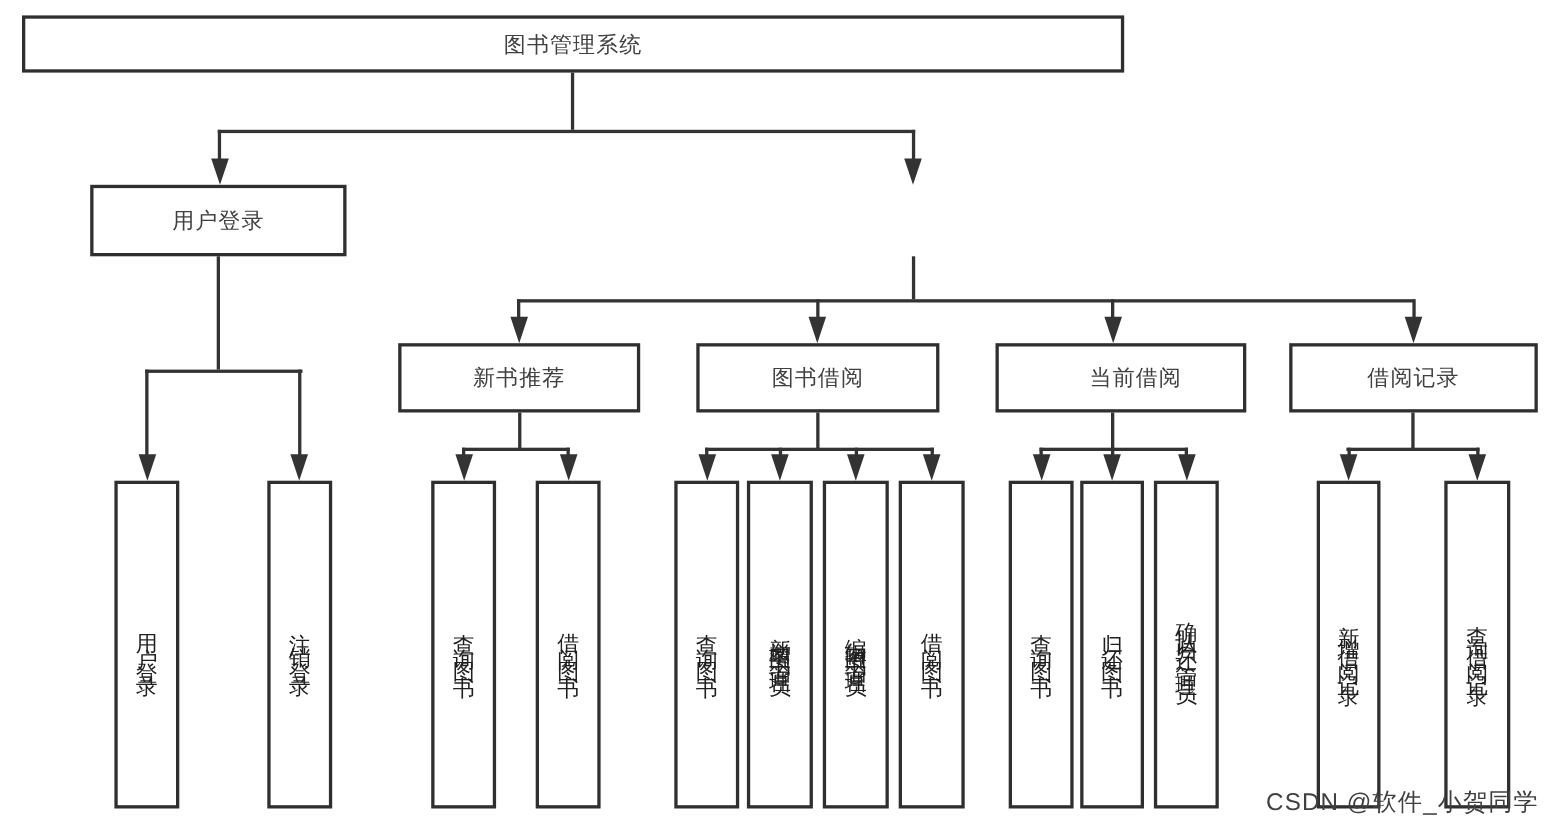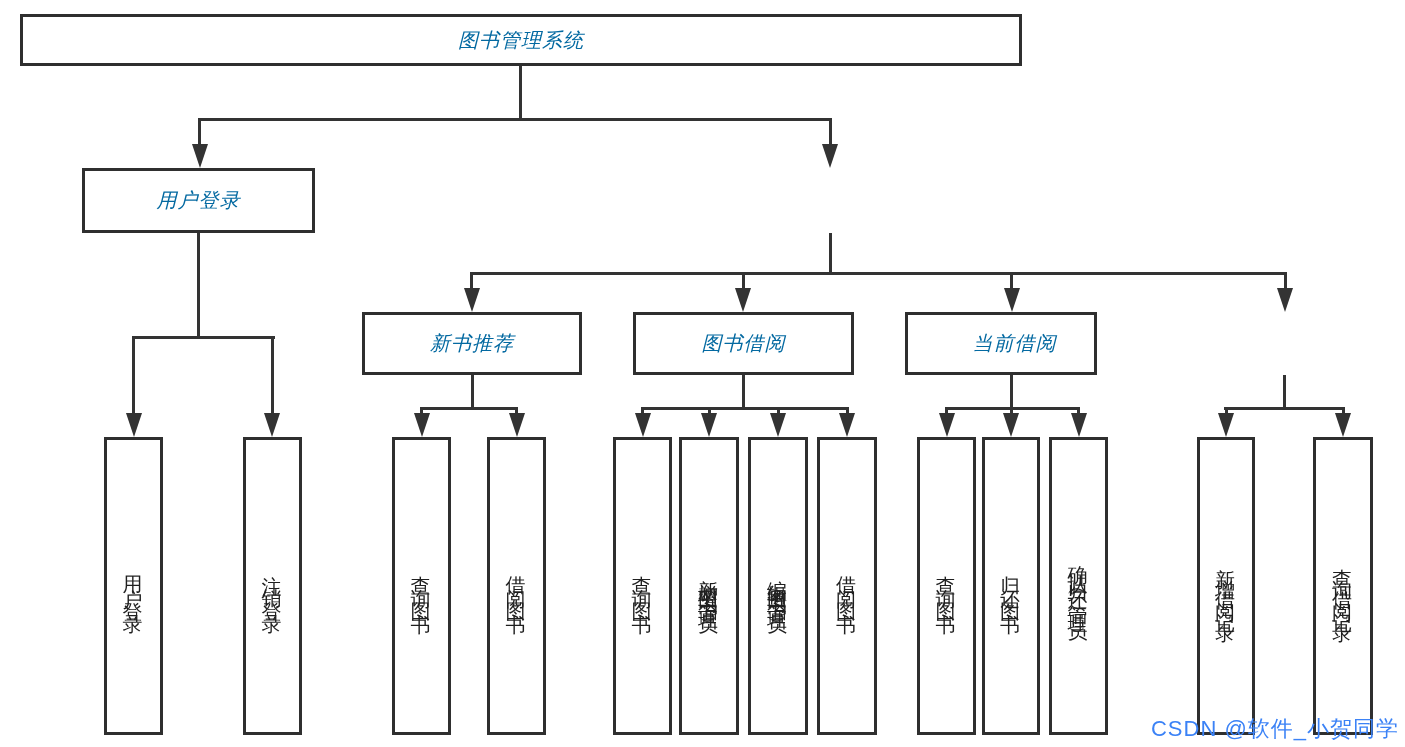--- a/index.html
+++ b/index.html
@@ -10,24 +10,23 @@
     font-family:"Liberation Sans", sans-serif;
     overflow:hidden;
   }
   
   .node {
     position:absolute;
     background:#ffffff;
     border:3px solid #2f2f2f;
     box-sizing:border-box;
     display:flex; align-items:center; justify-content:center;
-    color:#0369a1;
+    color:#404040;
     font-size:20px;
     letter-spacing:1px;
-    font-style:italic;
   }
   .vnode {
     position:absolute;
     top:437px; height:298px;
     background:#ffffff;
     border:3px solid #2f2f2f;
     box-sizing:border-box;
     display:flex; align-items:center; justify-content:center;
     color:#1f1f1f;
     font-size:20px;
@@ -52,42 +51,42 @@
     border-right:8px solid transparent;
     border-top:24px solid #333333;
   }
 
   
   .n-root        { left:20px;  top:14px;  width:1002px; height:52px; }
   .n-user-login  { left:82px;  top:168px; width:233px;  height:65px; }
   .n-book-mgmt   { left:712px; top:168px; width:236px;  height:65px; }
   .n-new-book    { left:362px; top:312px; width:220px;  height:63px; }
   .n-book-borrow { left:633px; top:312px; width:221px;  height:63px; }
-  .n-current     { left:905px; top:312px; width:192px;  height:63px;padding-left:27px; }
+  .n-current     { left:905px; top:312px; width:228px;  height:63px;padding-left:27px; }
   .n-records     { left:1172px;top:312px; width:226px;  height:63px; }
 
   
   .v1  { left:104px;  width:59px; }
   .v2  { left:243px;  width:59px; }
   .v3  { left:392px;  width:59px; }
   .v4  { left:487px;  width:59px; }
   .v5  { left:613px;  width:59px; }
   .v6  { left:679px;  width:60px; }
   .v7  { left:748px;  width:60px; }
   .v8  { left:817px;  width:60px; }
   .v9  { left:917px;  width:59px; }
   .v10 { left:982px;  width:58px; }
   .v11 { left:1049px; width:59px; }
   .v12 { left:1197px; width:58px; }
   .v13 { left:1313px; width:60px; }
 
   .watermark {
     position:absolute;
     right:6px; top:714px;
-    color:#3b82f6;
+    color:#404040;
     font-size:22px;
     letter-spacing:1px;
     z-index:5;
     white-space:nowrap;
     margin-left:12px;
   }
 </style>
 </head>
 <body>
 
@@ -128,20 +127,23 @@
 
   <div class="node n-book-borrow">
     <span>图书借阅</span>
   </div>
   <div class="node n-new-book">
     <span>新书推荐</span>
   </div>
   <div class="node n-current">
     <span>当前借阅</span>
   </div>
+  <div class="node n-records">
+    <span>借阅记录</span>
+  </div>
 
   <div class="vl" style="left:471px; top:375px; height:33px;"></div>
   <div class="hl" style="left:420px; top:407px; width:98px;"></div>
   <div class="vl" style="left:420px; top:407px; height:11px;"></div>
   <div class="arr" style="left:414px; top:413px;"></div>
   <div class="vl" style="left:515px; top:407px; height:11px;"></div>
   <div class="arr" style="left:509px; top:413px;"></div>
 
   <div class="vl" style="left:742px; top:375px; height:33px;"></div>
   <div class="hl" style="left:641px; top:407px; width:208px;"></div>

